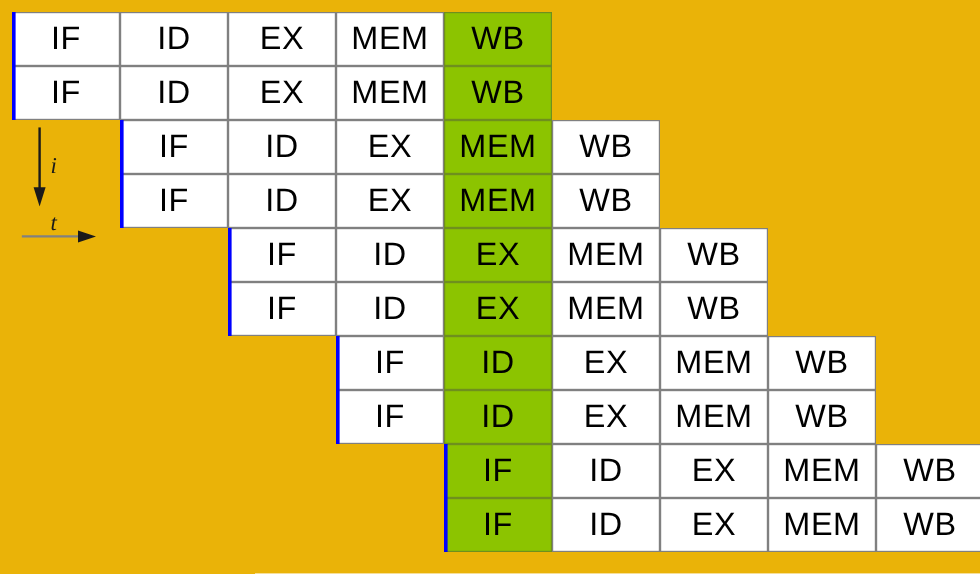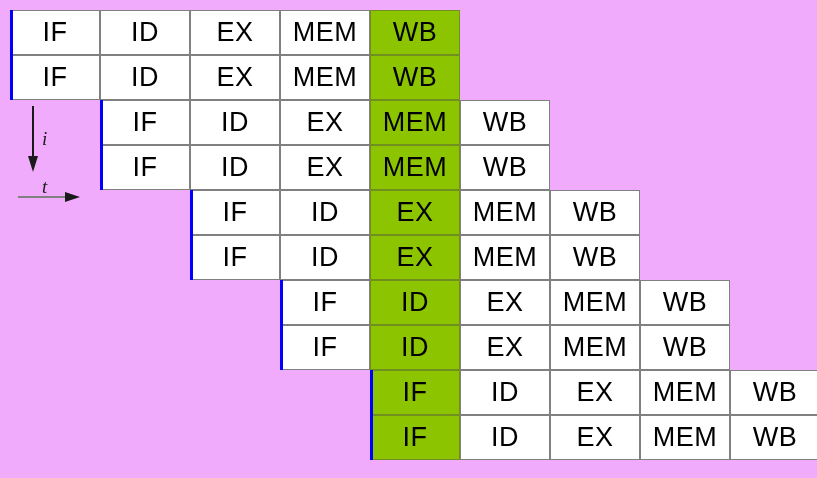--- a/index.html
+++ b/index.html
@@ -4,21 +4,21 @@
 <style>
   html,body{margin:0;padding:0;background:#ffffff;}
   body{
     font-family:"Liberation Sans", sans-serif;
     -webkit-font-smoothing:antialiased;
   }
   #stage{
     position:relative;
     width:817px;
     height:478px;
-    background:#f0abfc;
+    background:#eab308;
     overflow:hidden;
   }
   
   .cell{
     position:absolute;
     box-sizing:border-box;
     border:1px solid #808080;
     background:#ffffff;
     color:#000000;
     font-size:27px;

